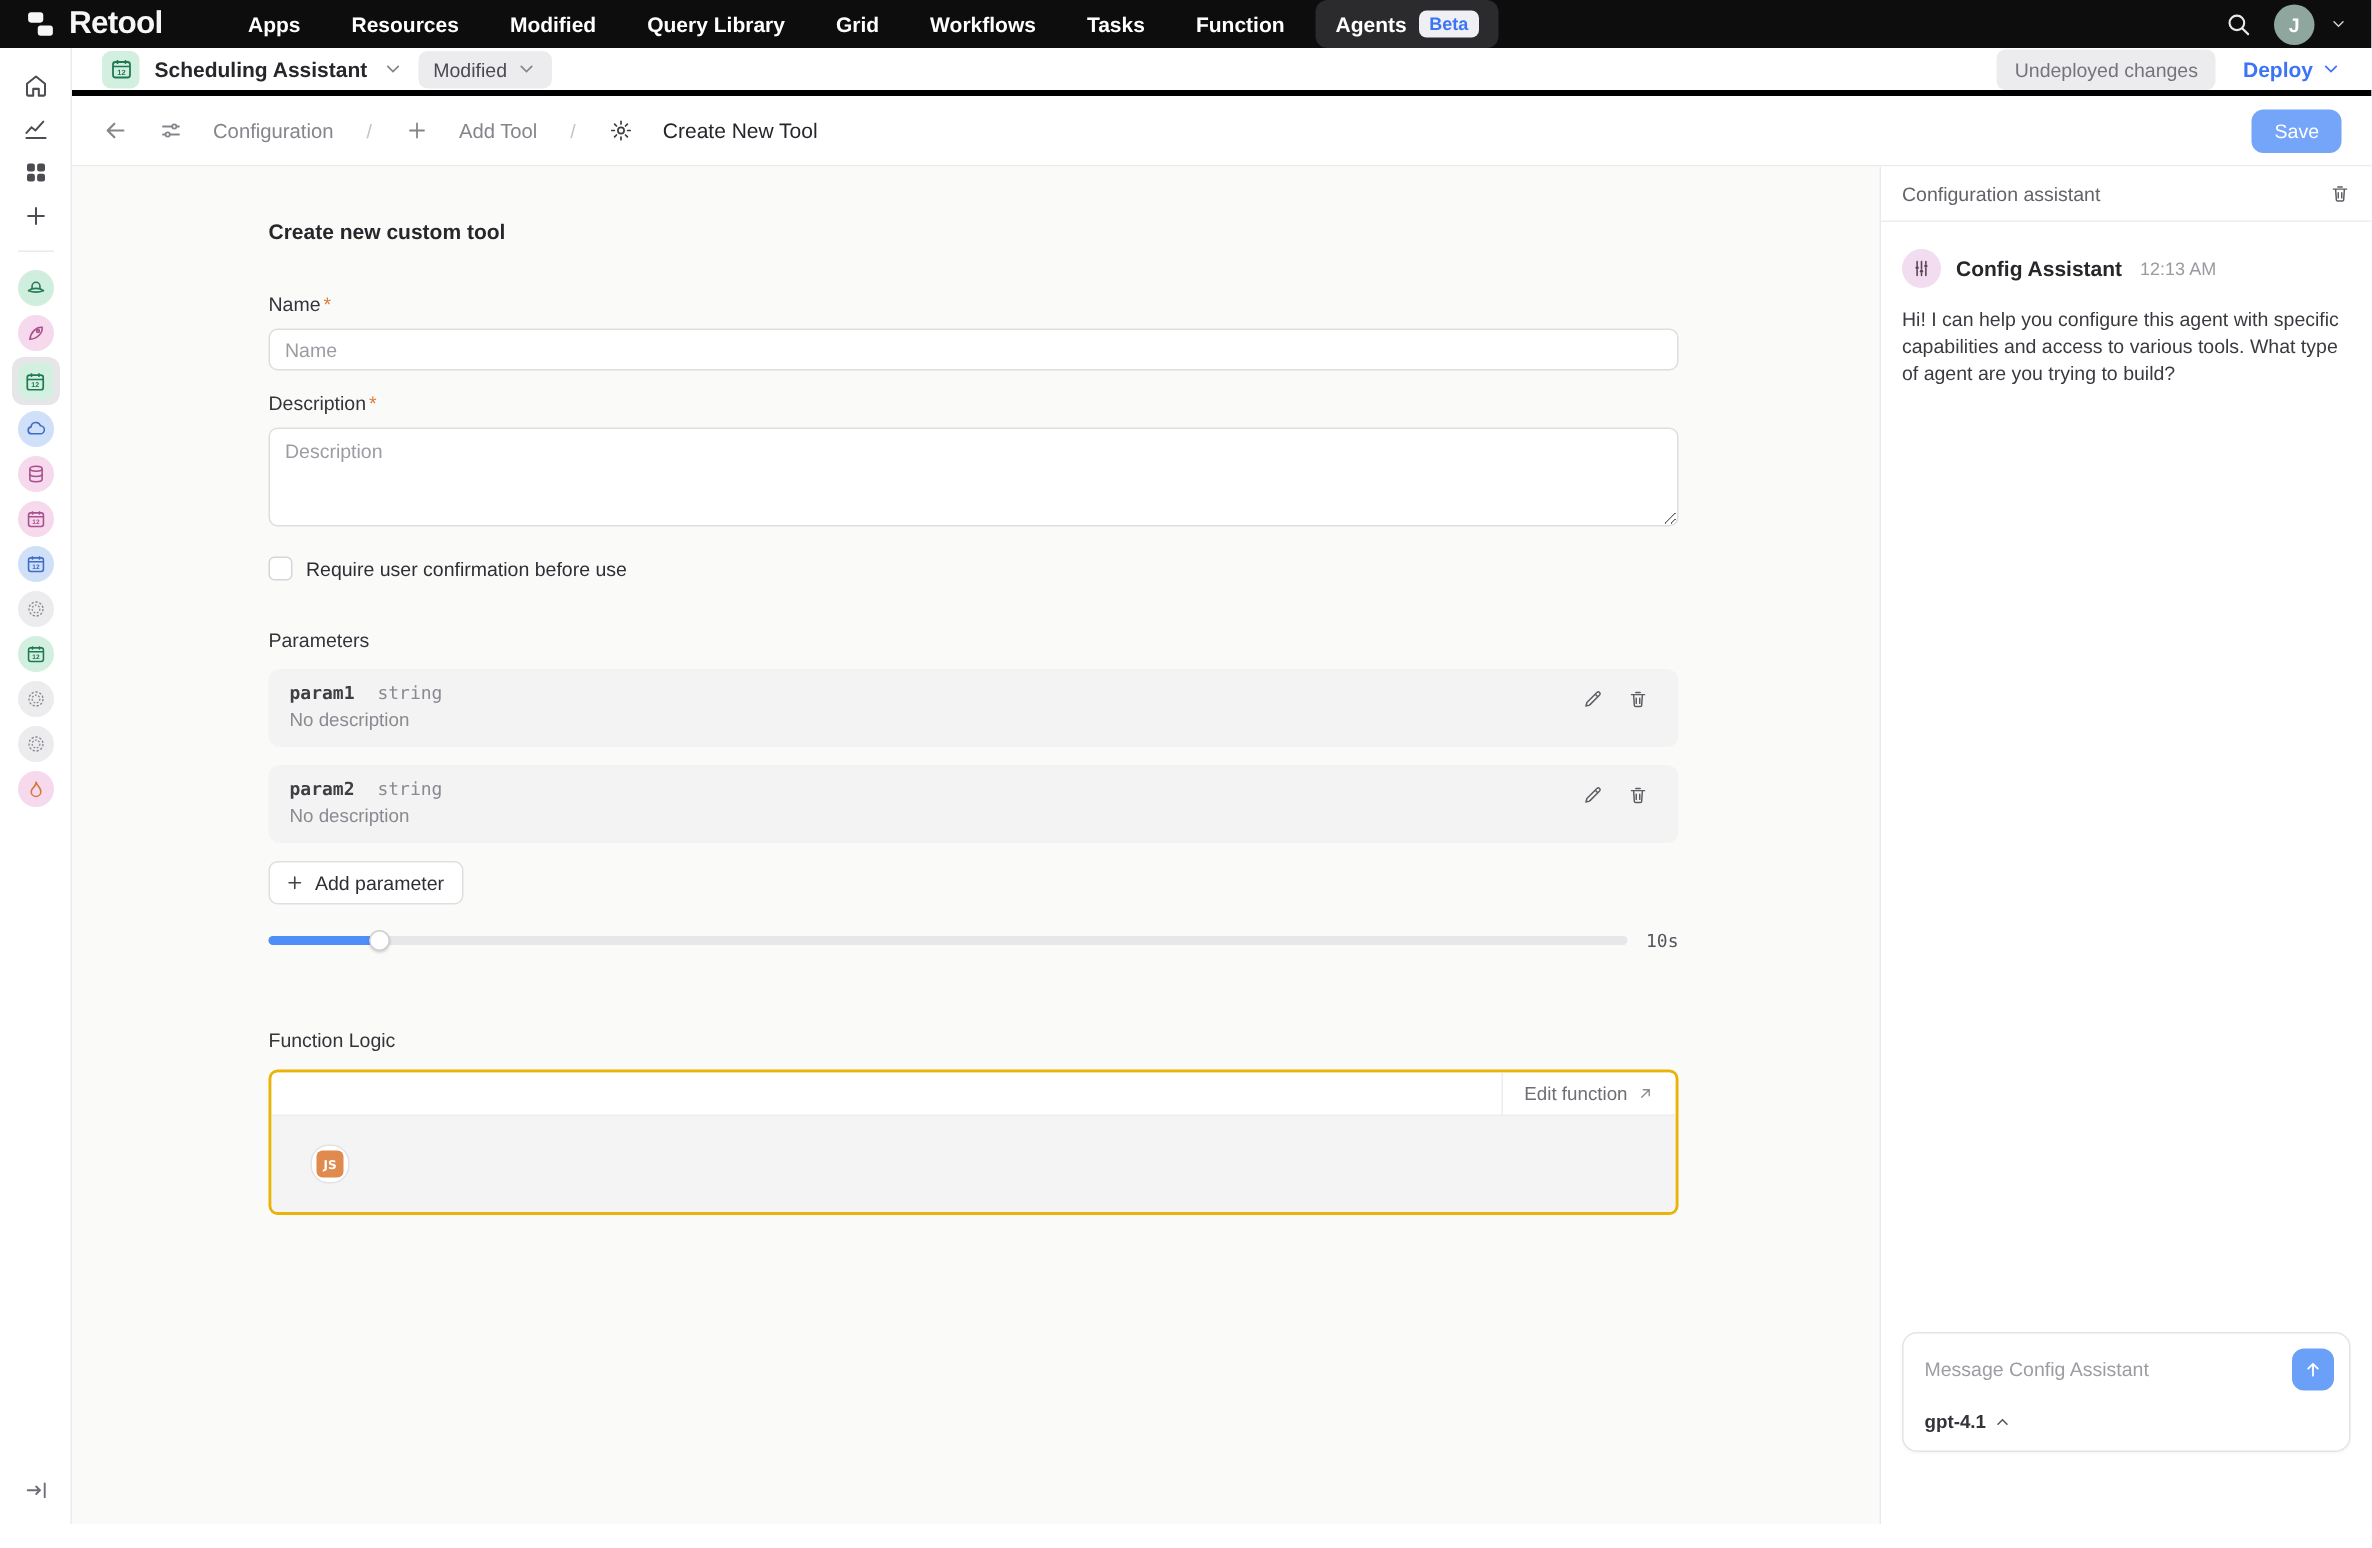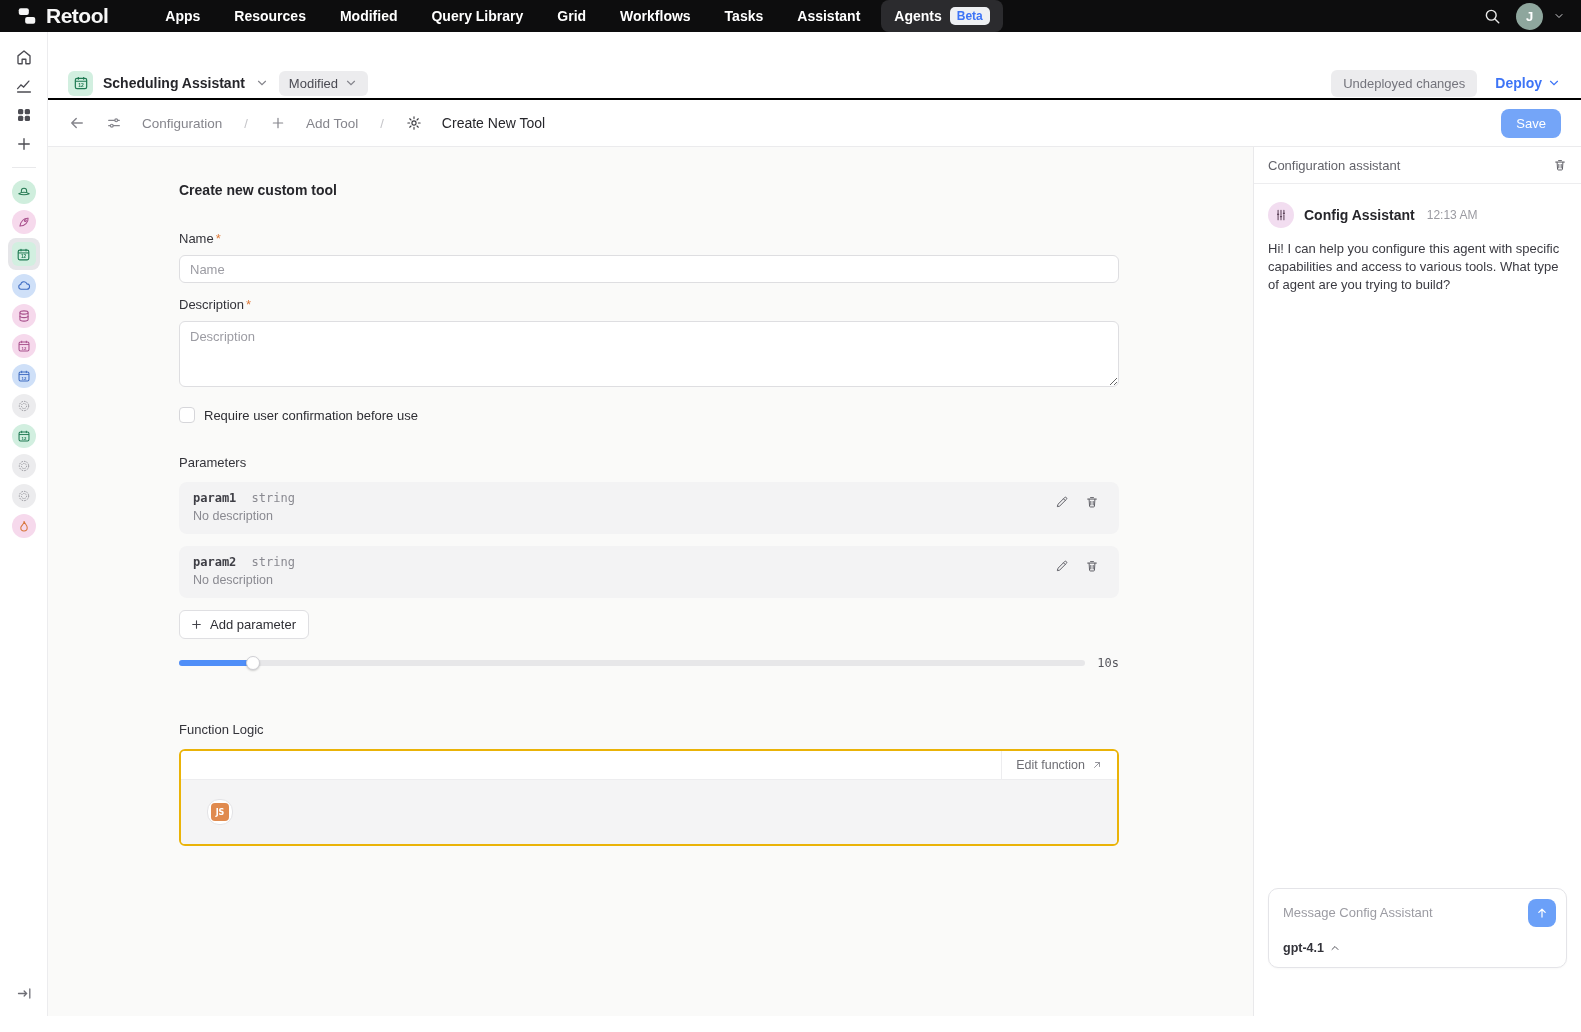--- a/index.html
+++ b/index.html
@@ -31,21 +31,21 @@
   .app-circle svg { width:14px; height:14px; }
   .app-sel-wrap { width:32px; height:32px; border-radius:8px; background:#e6e6e9; display:flex; align-items:center; justify-content:center; margin:1px 0; cursor:pointer; }
   .cal-chip { width:24px; height:24px; border-radius:6px; display:flex; align-items:center; justify-content:center; }
   .cal-chip svg { width:15px; height:15px; }
   .sidebar-bottom { position:absolute; bottom:14px; left:0; width:48px; display:flex; justify-content:center; color:#6e6e75; cursor:pointer; }
   .sidebar-bottom svg { width:17px; height:17px; }
 
   .content { flex:1; display:flex; flex-direction:column; min-width:0; }
 
   
-  .bar1 { height:32px; background:#fff; border-bottom:2px solid #000000; display:flex; align-items:center; padding:0 20px; gap:10px;margin-top:36px; }
+  .bar1 { height:32px; background:#fff; border-bottom:4px solid #000000; display:flex; align-items:center; padding:0 20px; gap:10px; }
   .cal-badge { width:25px; height:25px; border-radius:6px; background:#d2efe0; color:#1f7a53; display:flex; align-items:center; justify-content:center; }
   .cal-badge svg { width:16px; height:16px; }
   .agent-title { font-size:14px; font-weight:600; color:#26262b; }
   .chev { width:14px; height:14px; color:#85858c; }
   .pill { background:#ececee; color:#4a4a52; border-radius:6px; padding:5px 10px; font-size:13px; font-weight:500; display:flex; align-items:center; gap:6px; cursor:pointer; }
   .bar1-right { margin-left:auto; display:flex; align-items:center; gap:18px; }
   .pill.muted { color:#74747c; cursor:default; font-weight:400; padding:6px 12px; }
   .deploy { display:flex; align-items:center; gap:5px; color:#3d74f6; font-size:14px; font-weight:600; cursor:pointer; }
   .deploy .chev { color:#3d74f6; }
 
@@ -145,21 +145,21 @@
     <span class="brand-name">Retool</span>
   </div>
   <nav class="nav-items">
     <span class="nav-item">Apps</span>
     <span class="nav-item">Resources</span>
     <span class="nav-item">Modified</span>
     <span class="nav-item">Query Library</span>
     <span class="nav-item">Grid</span>
     <span class="nav-item">Workflows</span>
     <span class="nav-item">Tasks</span>
-    <span class="nav-item">Assistant</span>
+    <span class="nav-item">Function</span>
     <span class="nav-item active">
       <span>Agents</span>
       <span class="beta-badge">Beta</span>
     </span>
   </nav>
   <div class="topnav-right">
     <span class="search-btn">
       <svg width="18" height="18" viewBox="0 0 24 24" fill="none" stroke="currentColor" stroke-width="1.9" stroke-linecap="round">
           <circle cx="11" cy="11" r="6.5"></circle>
           <path d="M15.9 15.9L21 21"></path>

